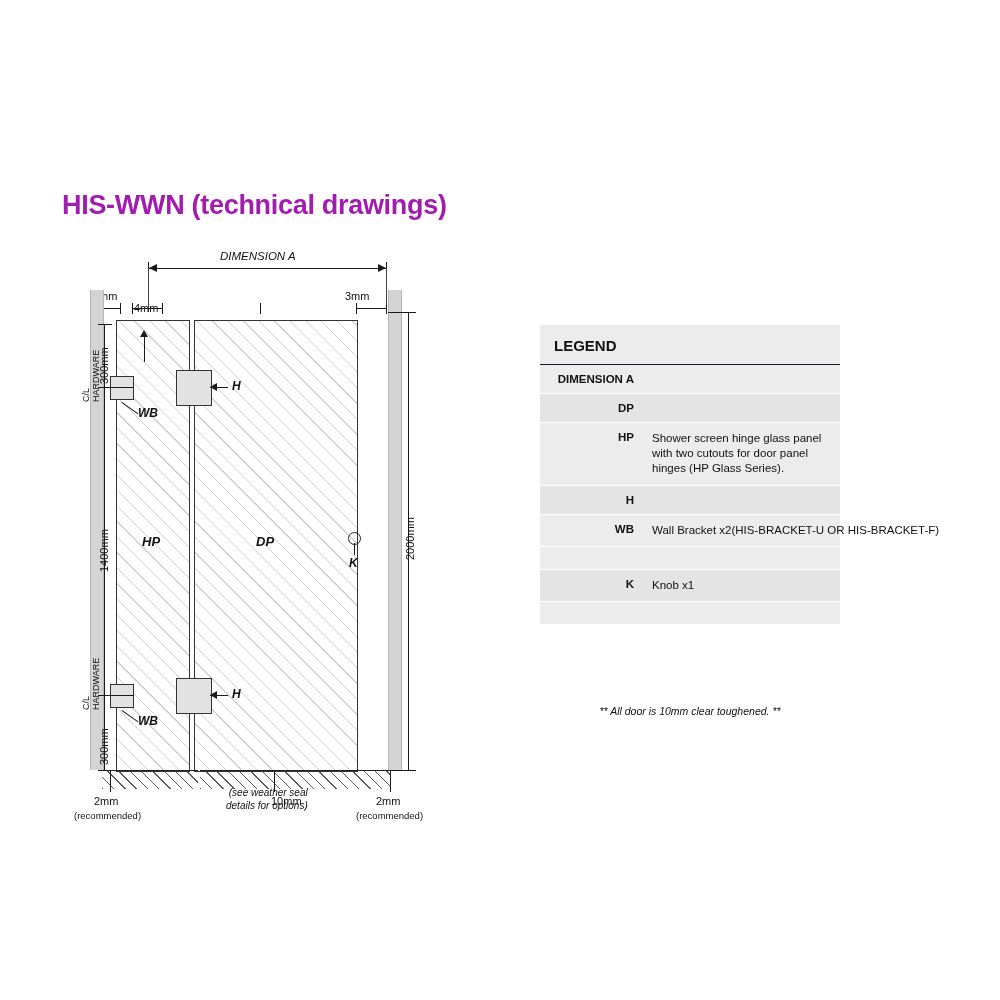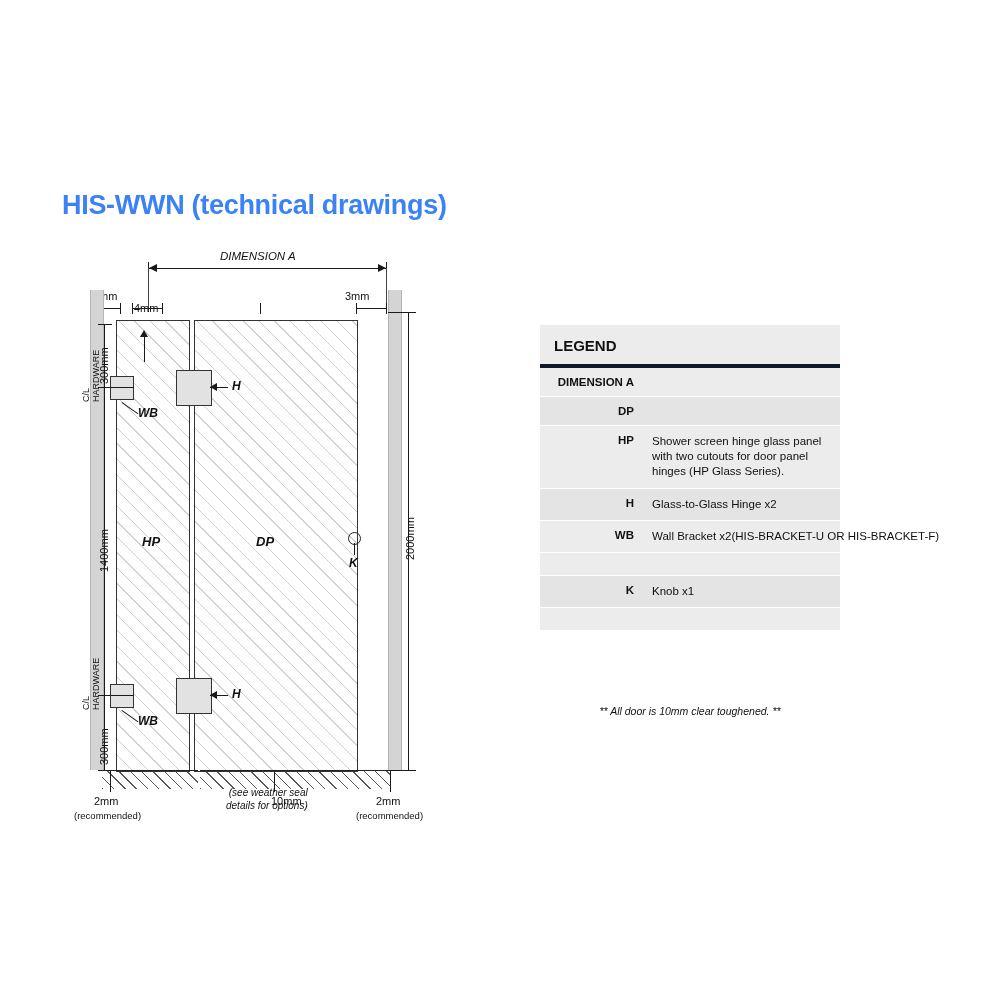--- a/index.html
+++ b/index.html
@@ -15,21 +15,21 @@
     color: #111111;
     overflow: hidden;
   }
   #page-title {
     position: absolute;
     left: 62px;
     top: 190px;
     font-size: 27px;
     font-weight: bold;
     letter-spacing: -0.3px;
-    color: #3b82f6;
+    color: #a21caf;
   }
 
   
   #drawing {
     position: absolute;
     left: 60px;
     top: 250px;
     width: 470px;
     height: 600px;
   }
@@ -121,21 +121,21 @@
     position: absolute;
     left: 540px;
     top: 325px;
     width: 300px;
     background: #ececec;
   }
   #legend .legend-title {
     font-size: 15px;
     font-weight: bold;
     padding: 12px 32px 10px 14px;
-    border-bottom: 4px solid #0f172a;
+    border-bottom: 1px solid #0f172a;
   }
   .leg-row {
     display: flex;
     border-bottom: 1px solid #ffffff;
     min-height: 28px;
   }
   .leg-row.alt { background: #e4e4e4; }
   .leg-key {
     width: 104px;
     flex: 0 0 104px;
@@ -290,21 +290,20 @@
 
   <div class="leg-row">
     <div class="leg-key">HP</div>
     <div class="leg-val">Shower screen hinge glass panel
 with two cutouts for door panel
 hinges (HP Glass Series).</div>
   </div>
 
   <div class="leg-row alt">
     <div class="leg-key">H</div>
-    <div class="leg-val">Glass-to-Glass Hinge x2</div>
   </div>
 
   <div class="leg-row">
     <div class="leg-key">WB</div>
     <div class="leg-val wide">Wall Bracket x2(HIS-BRACKET-U OR HIS-BRACKET-F)</div>
   </div>
 
   <div class="leg-spacer"></div>
 
   <div class="leg-row alt">

